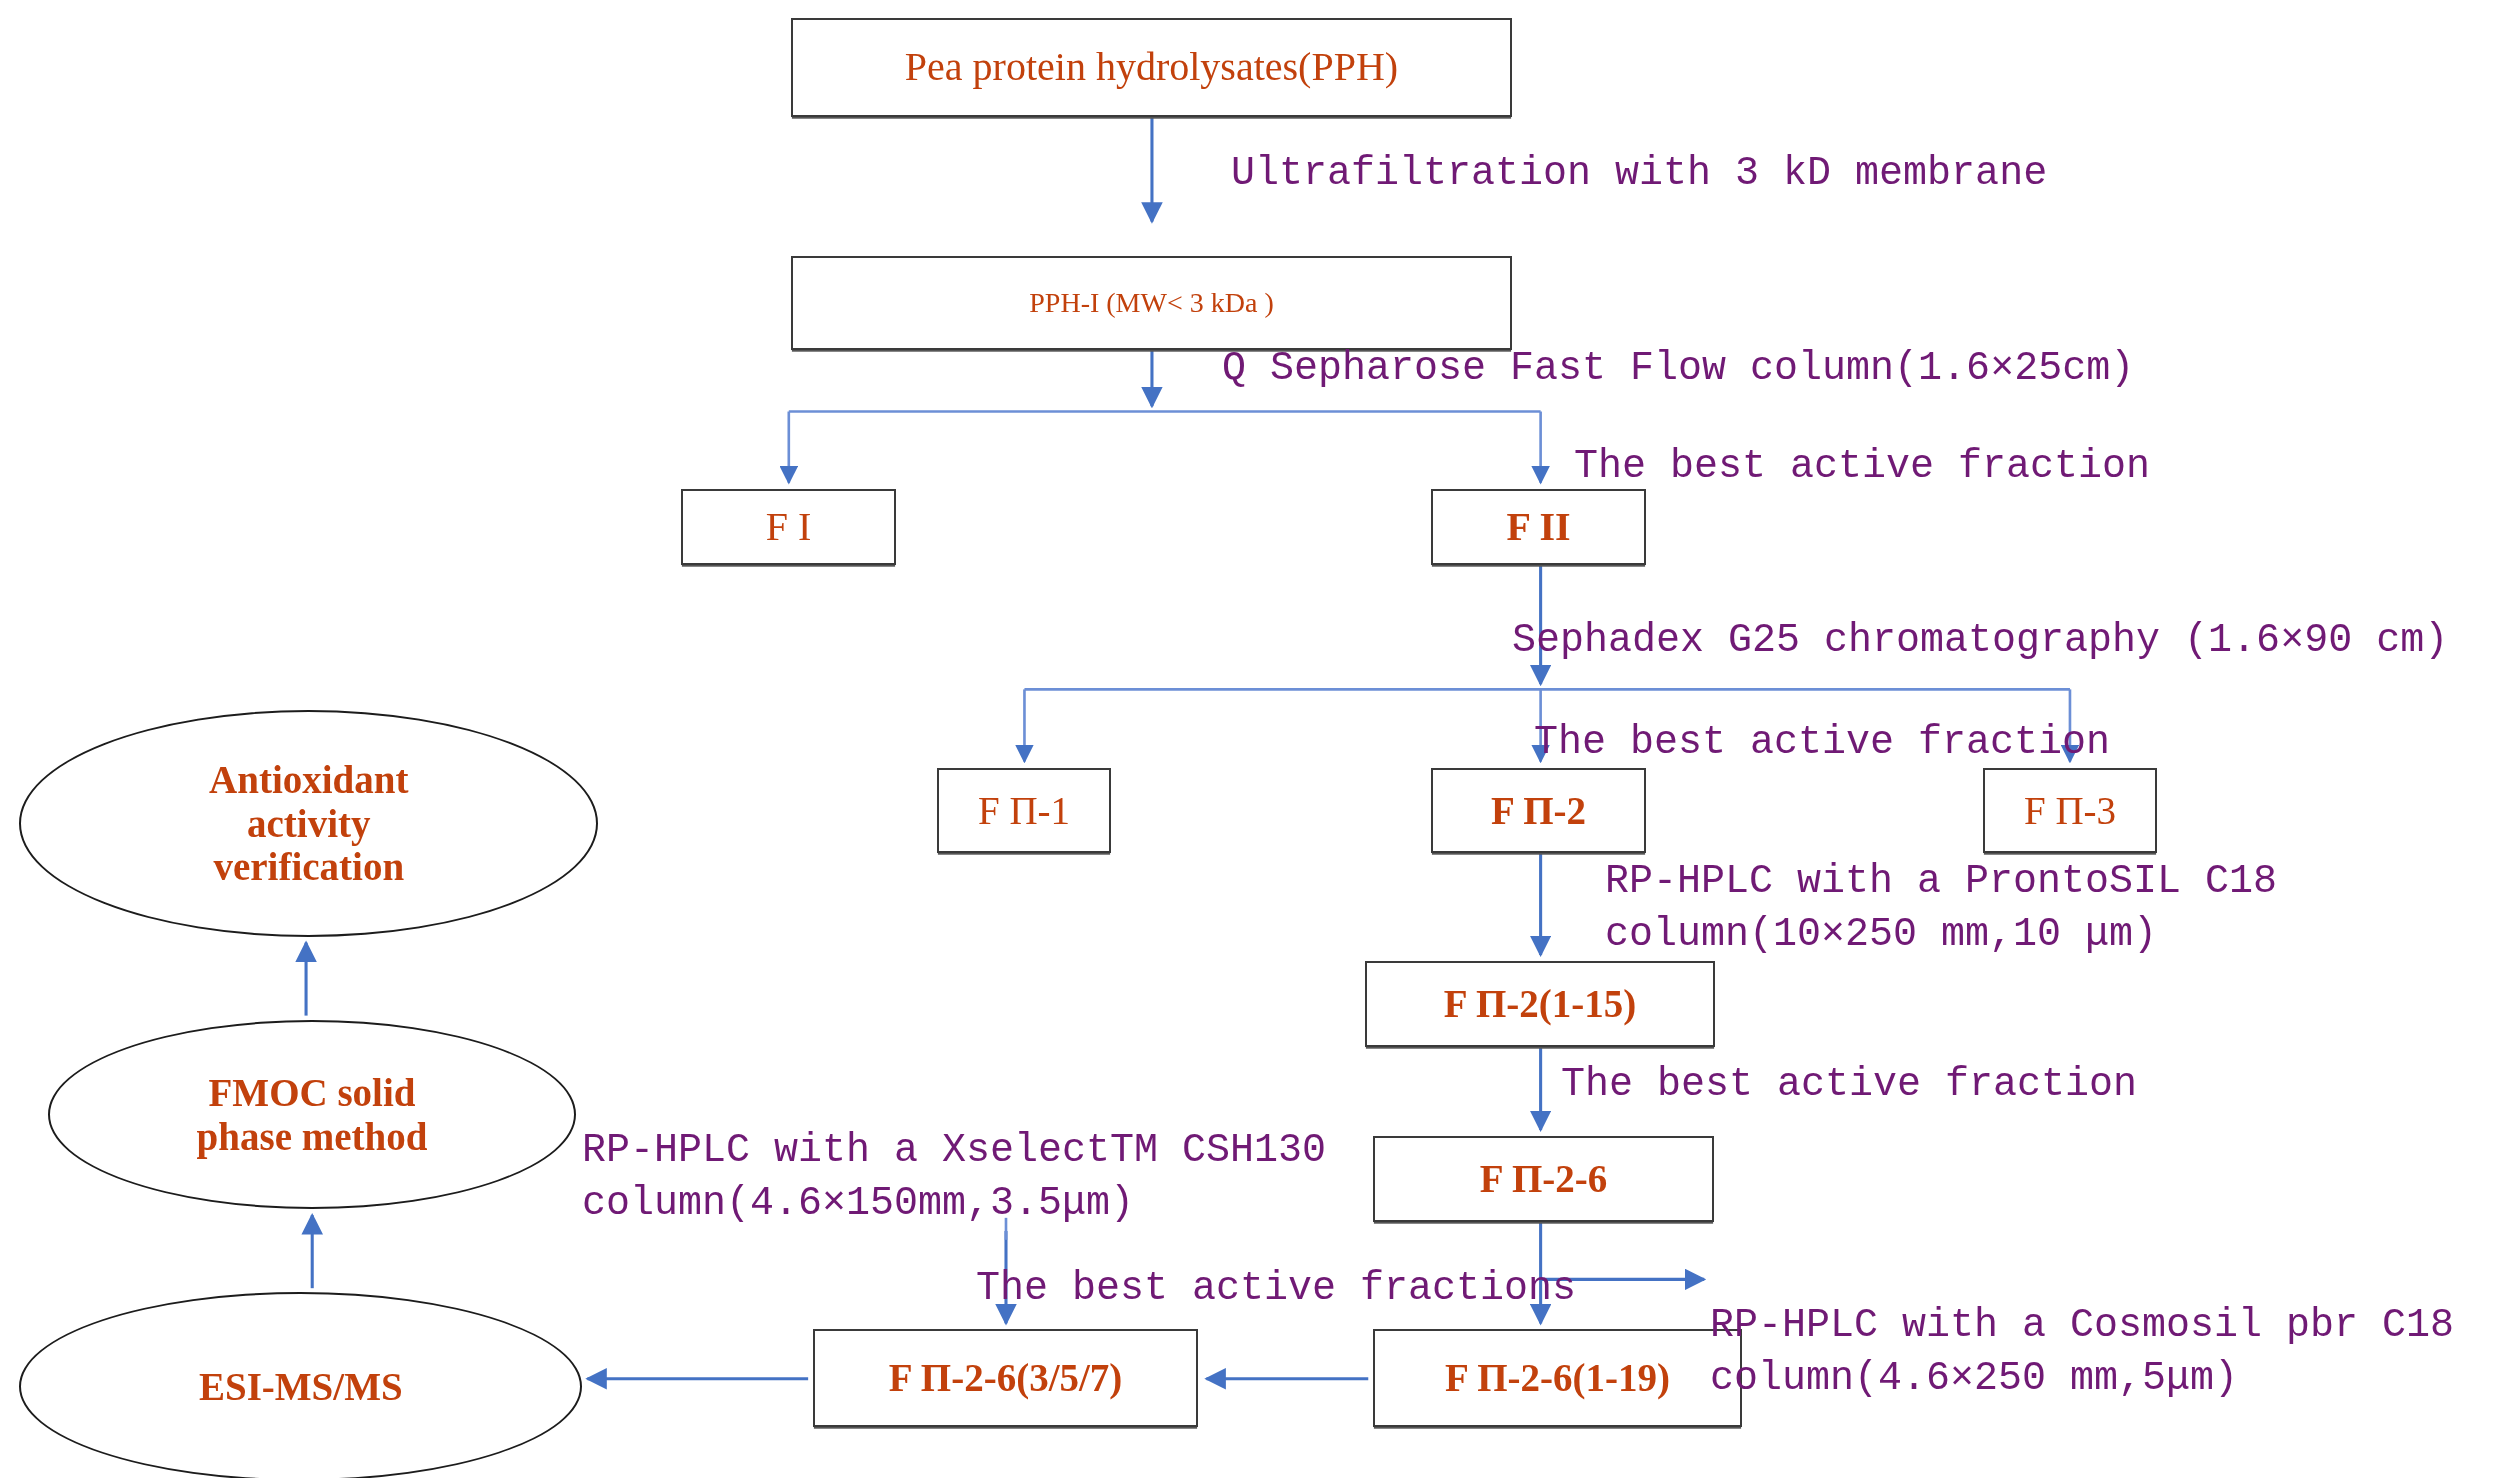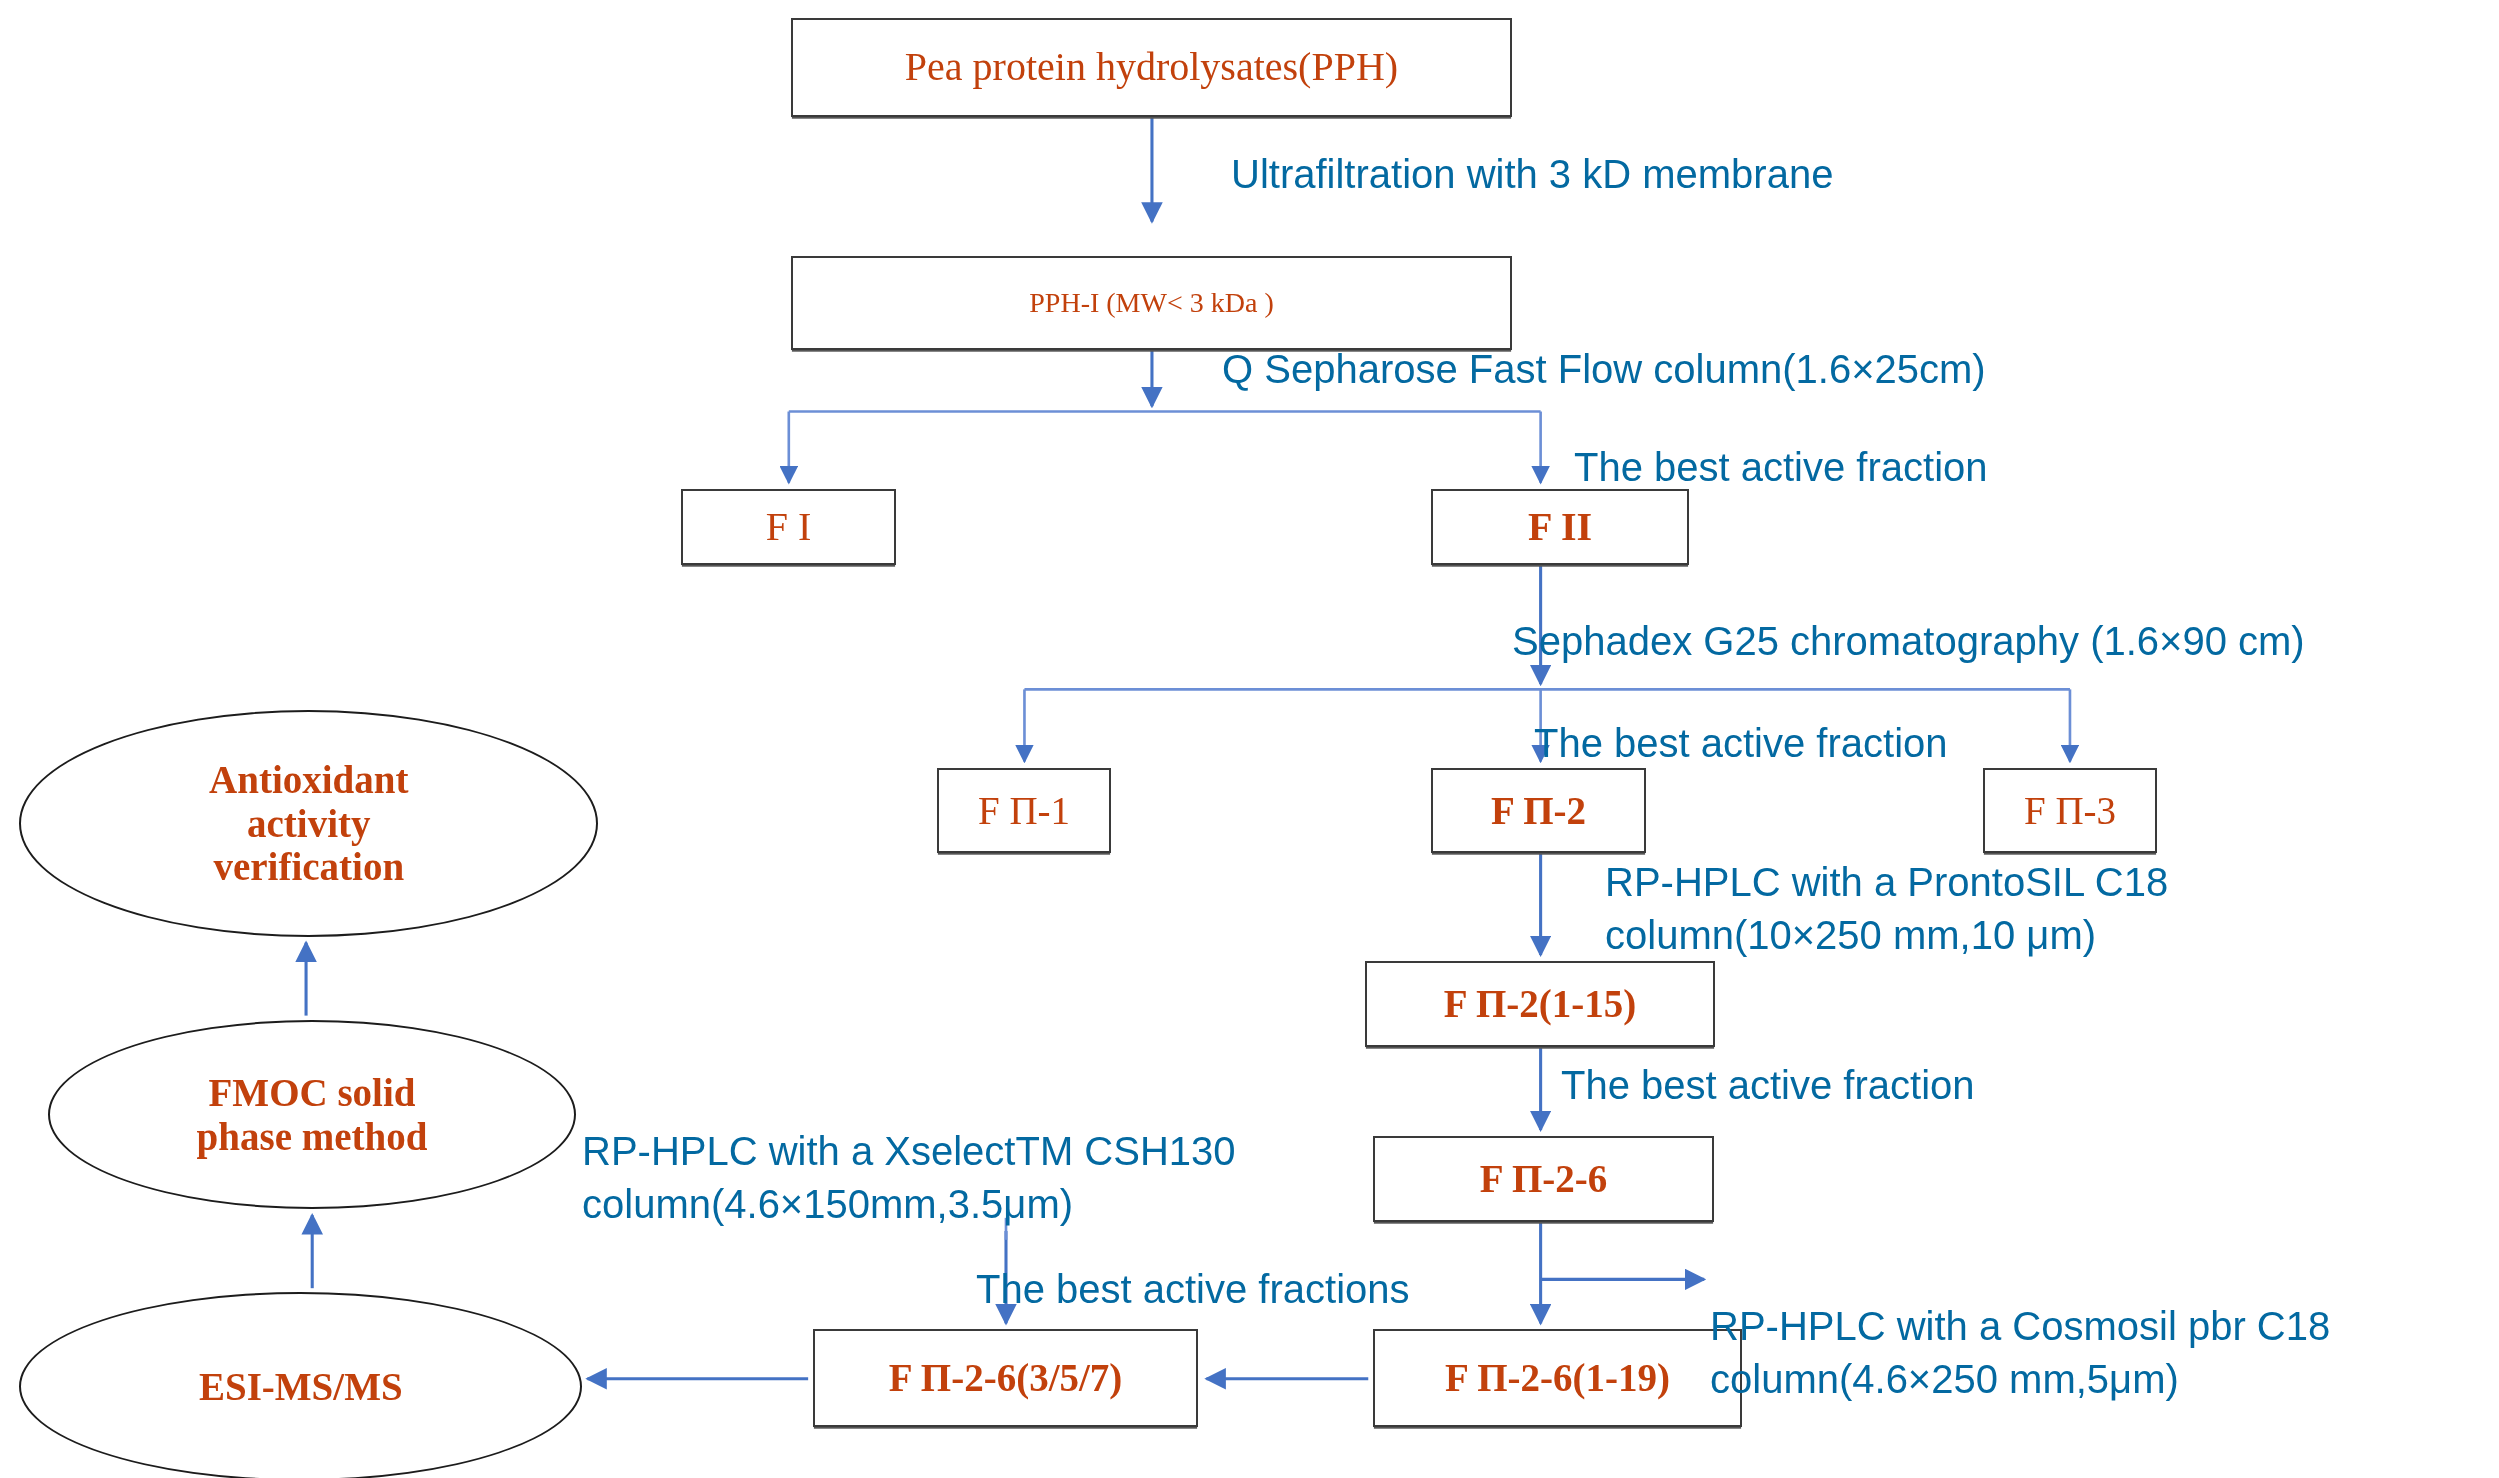--- a/index.html
+++ b/index.html
@@ -39,22 +39,22 @@
   }
   .ellipse {
     border: 2.6px solid #1c1c1c;
     border-radius: 50%;
     background: #ffffff;
   }
   .b-normal { font-weight: normal; }
   .b-bold   { font-weight: bold; }
   .label {
     position: absolute;
-    color: #0369a1;
-    font-family: Liberation Sans, sans-serif;
+    color: #701a75;
+    font-family: Liberation Mono, monospace;
     font-weight: normal;
     white-space: pre;
     line-height: 1.32;
   }
 </style>
 </head>
 <body>
 
 <div id="canvas">
 
@@ -115,21 +115,21 @@
       <path d="M 1144 1385 L 1144 1410"></path>
     </g>
   </svg>
 
   <div class="node box b-normal" style="left:791px; top:17.6px; width:721px; height:99px; font-size:40px;">Pea protein hydrolysates(PPH)</div>
 
   <div class="node box b-normal" style="left:791px; top:227px; width:721px; height:94px; font-size:28px;margin-top:29px;">PPH-I (MW&lt; 3 kDa )</div>
 
   <div class="node box b-normal" style="left:681px; top:489px; width:215px; height:76px; font-size:40px;">F I</div>
 
-  <div class="node box b-bold" style="left:1431px; top:489px; width:258px; height:76px; font-size:40px;text-align:right;">F II</div>
+  <div class="node box b-bold" style="left:1431px; top:489px; width:215px; height:76px; font-size:40px;text-align:right;">F II</div>
 
   <div class="node box b-normal" style="left:937px; top:768px; width:174px; height:85px; font-size:39px;">F П-1</div>
 
   <div class="node box b-bold" style="left:1431px; top:768px; width:215px; height:85px; font-size:39px;">F П-2</div>
 
   <div class="node box b-normal" style="left:1983px; top:768px; width:174px; height:85px; font-size:39px;">F П-3</div>
 
   <div class="node box b-bold" style="left:1365px; top:961px; width:350px; height:86px; font-size:39px;">F П-2(1-15)</div>
 
   <div class="node box b-bold" style="left:1373px; top:1136px; width:341px; height:86px; font-size:39px;">F П-2-6</div>

